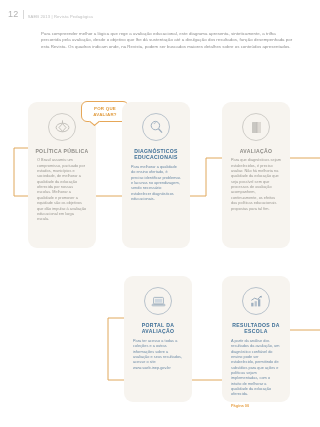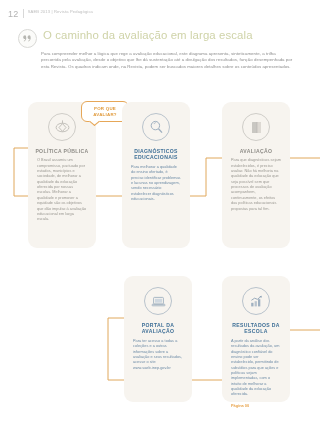--- a/index.html
+++ b/index.html
@@ -6,21 +6,21 @@
   body{
     width:320px;height:427px;
     background:#ffffff;
     font-family:"Liberation Sans", sans-serif;
     overflow:hidden;
     position:relative;
   }
   
   .runhead{
     position:absolute;left:8px;top:9px;
-    display:flex;align-items:flex-start;gap:4px;
+    display:flex;align-items:flex-end;gap:4px;
     color:#b9b9b9;
   }
   .runhead .pg{font-size:9px;color:#b3b3b3;letter-spacing:.3px;}
   .runhead .rule{width:1px;height:9px;background:#d8d8d8;}
   .runhead .txt{font-size:4.1px;color:#bdbdbd;letter-spacing:.15px;white-space:nowrap;}
 
   
   .intro{position:absolute;left:18px;top:28px;width:286px;}
   .intro-head{display:flex;align-items:flex-start;gap:6px;}
   .quote-badge{
@@ -111,29 +111,20 @@
 </head>
 <body>
 
 <div class="runhead">
   <span class="pg">12</span>
   <span class="rule"></span>
   <span class="txt">SAEB 2013  |  Revista Pedagógica</span>
 </div>
 
 <div class="intro">
-  <div class="intro-head">
-    <div class="quote-badge">
-      <svg width="11" height="11" viewBox="0 0 11 11">
-        <path d="M3.1 2.3c-1.1 0-1.9.8-1.9 1.9 0 1 .7 1.8 1.7 1.8h.3c-.1.9-.7 1.6-1.5 1.9l.3.6c1.4-.5 2.3-1.8 2.3-3.4 0-1.6-.5-2.8-1.2-2.8z" fill="#b7b7b2"></path>
-        <path d="M7.5 2.3c-1.1 0-1.9.8-1.9 1.9 0 1 .7 1.8 1.7 1.8h.3c-.1.9-.7 1.6-1.5 1.9l.3.6c1.4-.5 2.3-1.8 2.3-3.4 0-1.6-.5-2.8-1.2-2.8z" fill="#b7b7b2"></path>
-      </svg>
-    </div>
-    <h1 class="intro-title">O caminho da avaliação em larga escala</h1>
-  </div>
   <div class="intro-body">
     <p>Para compreender melhor a lógica que rege a avaliação educacional, este diagrama apresenta, sinteticamente, a trilha percorrida pela avaliação, desde o objetivo que lhe dá sustentação até a divulgação dos resultados, função desempenhada por esta Revista. Os quadros indicam onde, na Revista, podem ser buscados maiores detalhes sobre os conteúdos apresentados.</p>
   </div>
 </div>
 
 <div class="diagram">
 
   <svg class="svg-lines" viewBox="0 0 320 320">
     <g fill="none" stroke="#e0a85c" stroke-width="1">
 

